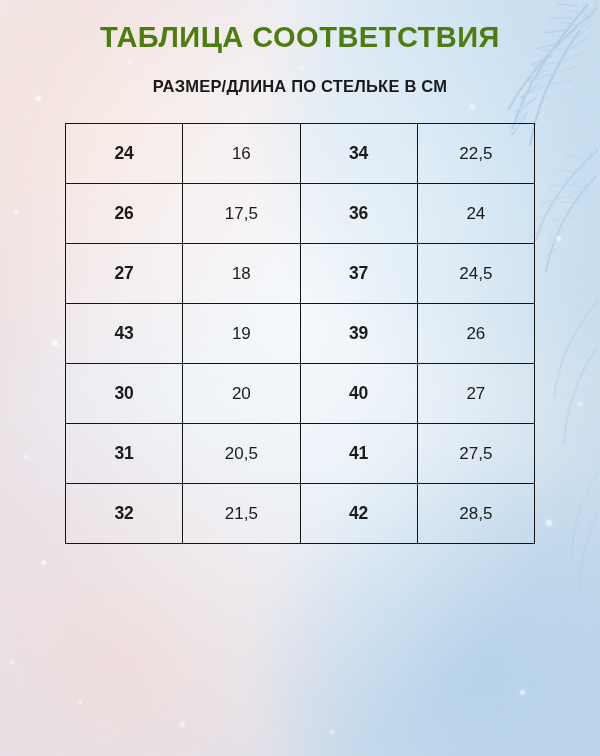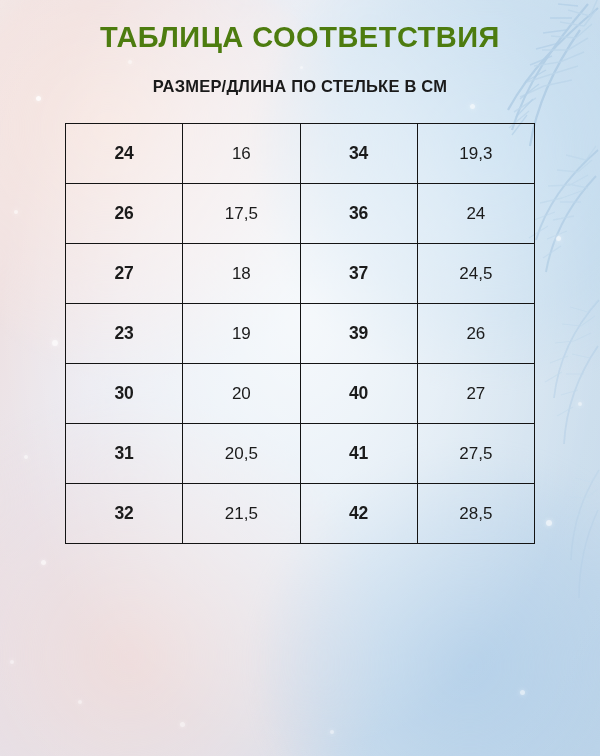--- a/index.html
+++ b/index.html
@@ -226,36 +226,36 @@
       <div class="subtitle">РАЗМЕР/ДЛИНА ПО СТЕЛЬКЕ В СМ</div>
     </div>
 
     <div class="table-wrap">
       <table class="size-table">
         <tbody>
           <tr>
             <td class="sz">24</td>
             <td class="len">16</td>
             <td class="sz">34</td>
-            <td class="len">19,3</td>
+            <td class="len">22,5</td>
           </tr>
           <tr>
             <td class="sz">26</td>
             <td class="len">17,5</td>
             <td class="sz">36</td>
             <td class="len">24</td>
           </tr>
           <tr>
             <td class="sz">27</td>
             <td class="len">18</td>
             <td class="sz">37</td>
             <td class="len">24,5</td>
           </tr>
           <tr>
-            <td class="sz">23</td>
+            <td class="sz">43</td>
             <td class="len">19</td>
             <td class="sz">39</td>
             <td class="len">26</td>
           </tr>
           <tr>
             <td class="sz">30</td>
             <td class="len">20</td>
             <td class="sz">40</td>
             <td class="len">27</td>
           </tr>

